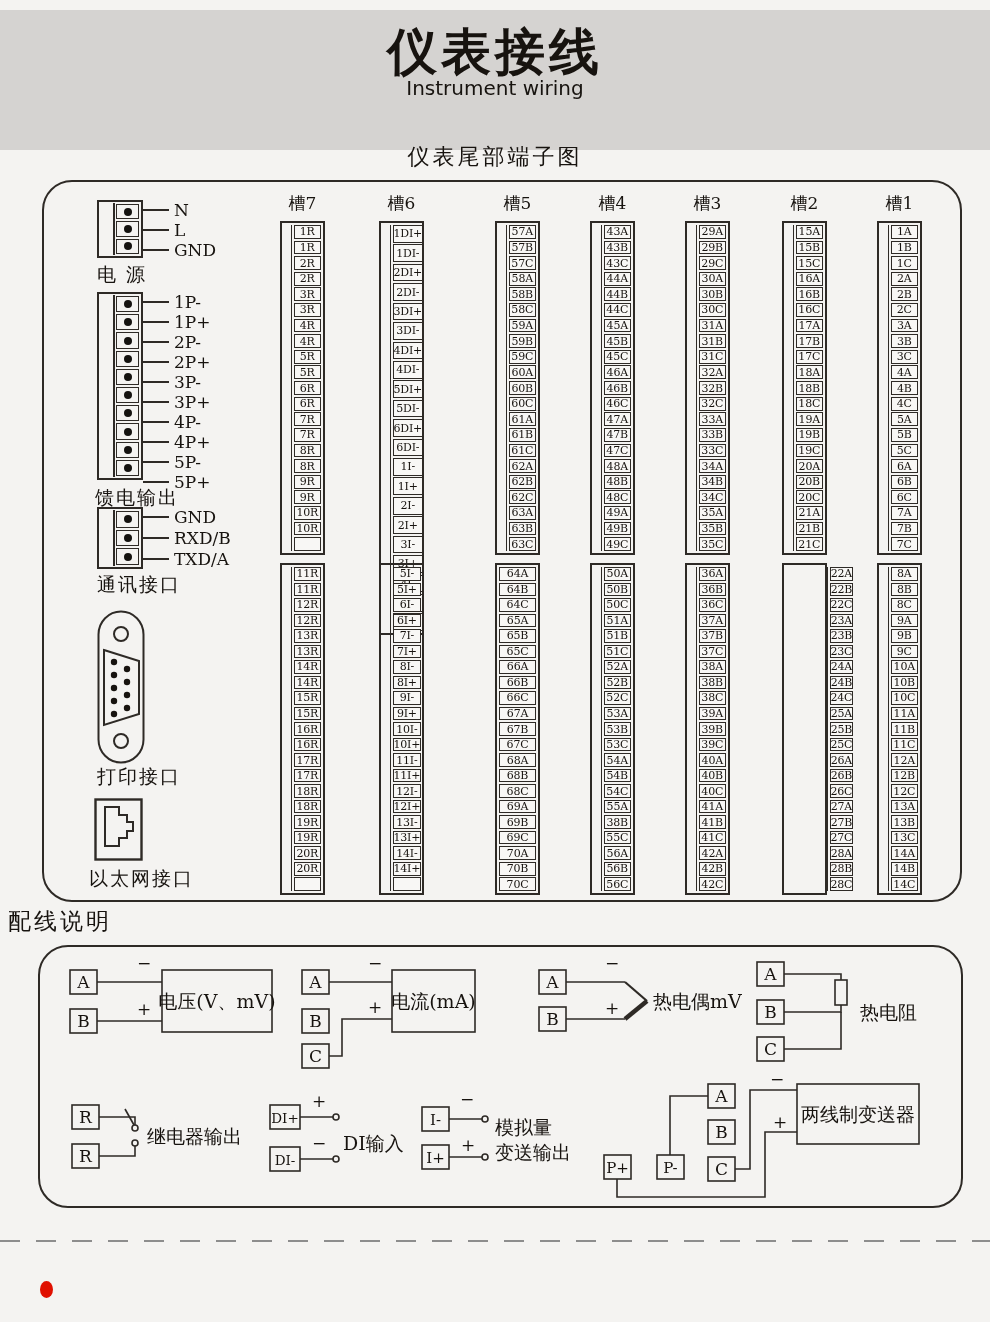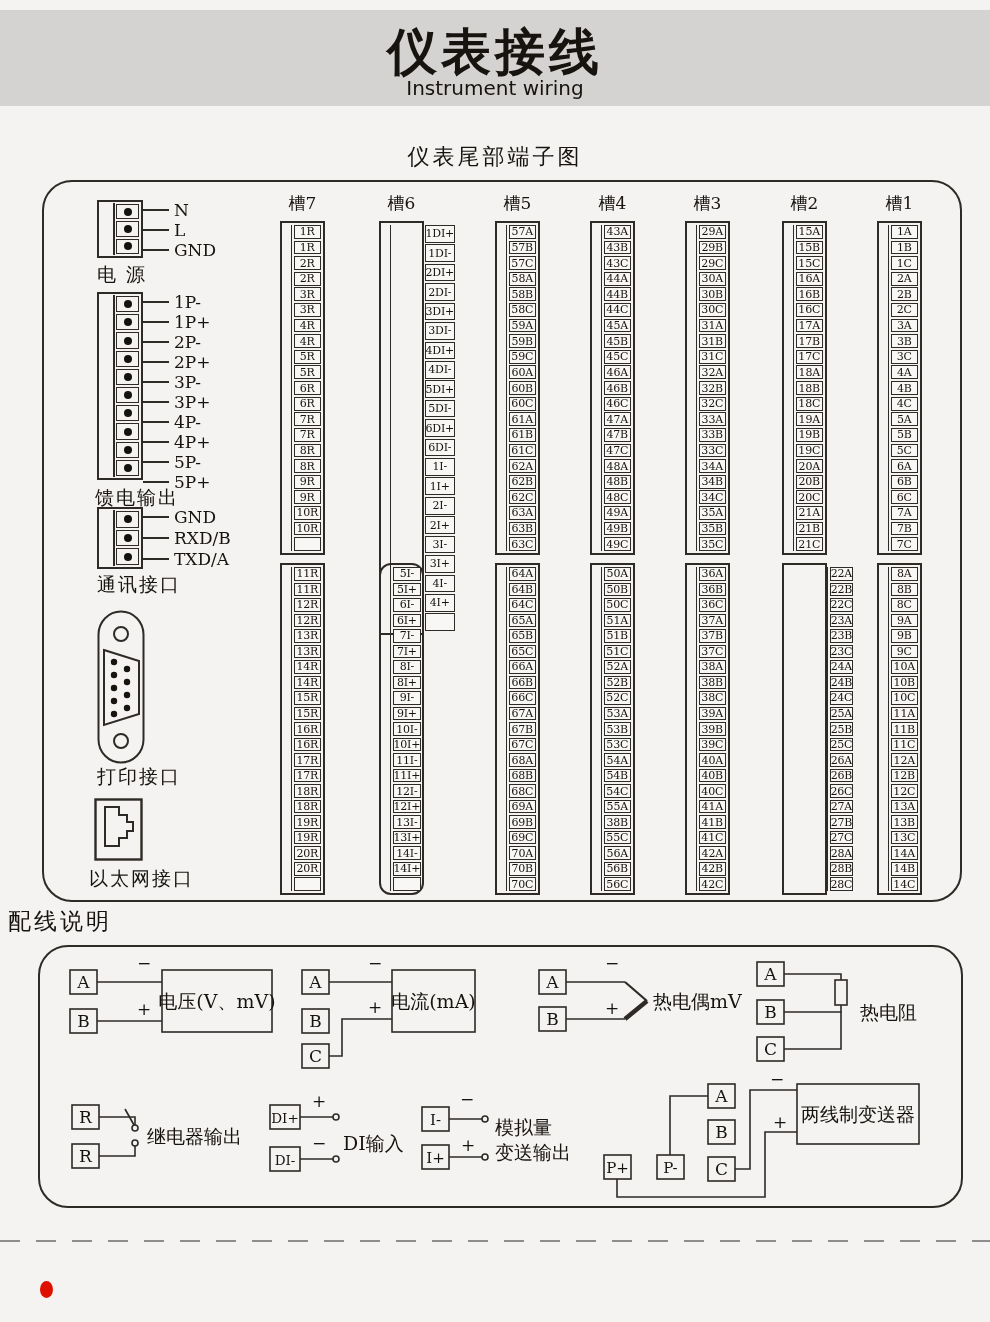--- a/index.html
+++ b/index.html
@@ -1,21 +1,21 @@
 <!DOCTYPE html>
 <html><head>
 <meta charset="utf-8">
 <style>
   :root{ --ln:#2e2a26; }
   html,body{margin:0;padding:0;background:#f4f3f1;}
   .page{position:relative;width:990px;height:1322px;margin:0 auto;background:#f4f3f1;
         color:#17130f;font-family:"DejaVu Serif",serif;overflow:hidden;}
 
   
-  .band{position:absolute;left:0;top:10px;width:100%;height:96px;background:#d5d3d1;text-align:center;}
+  .band{position:absolute;left:0;top:10px;width:100%;height:140px;background:#d5d3d1;text-align:center;}
   .band .title{font-family:"DejaVu Sans",sans-serif;font-weight:bold;font-size:50px;line-height:1.05;
                margin-top:16px;letter-spacing:4px;}
   .band .sub{font-family:"DejaVu Sans",sans-serif;font-size:20px;margin-top:-3px;}
 
   .sec1{position:absolute;top:142px;left:0;width:100%;text-align:center;font-size:22px;letter-spacing:3px;}
 
   
   .panel{position:absolute;left:42px;top:180px;width:920px;height:722px;box-sizing:border-box;
          border:2.4px solid var(--ln);border-radius:30px;}
 
@@ -283,21 +283,21 @@
           <div class="slot-cell">18R</div>
           <div class="slot-cell">18R</div>
           <div class="slot-cell">19R</div>
           <div class="slot-cell">19R</div>
           <div class="slot-cell">20R</div>
           <div class="slot-cell">20R</div>
           <div class="slot-cell"></div>
         </div>
       </div>
       <div class="slot-header" style="left: 335px;">槽6</div>
-      <div class="slot-block" style="left: 335px; top: 39px; height: 414px; gap: 32px;">
+      <div class="slot-block" style="left: 335px; top: 39px; height: 414px;">
         <div class="slot-strip"></div>
         <div class="slot-cells">
           <div class="slot-cell">1DI+</div>
           <div class="slot-cell">1DI-</div>
           <div class="slot-cell">2DI+</div>
           <div class="slot-cell">2DI-</div>
           <div class="slot-cell">3DI+</div>
           <div class="slot-cell">3DI-</div>
           <div class="slot-cell">4DI+</div>
           <div class="slot-cell">4DI-</div>
@@ -309,21 +309,21 @@
           <div class="slot-cell">1I+</div>
           <div class="slot-cell">2I-</div>
           <div class="slot-cell">2I+</div>
           <div class="slot-cell">3I-</div>
           <div class="slot-cell">3I+</div>
           <div class="slot-cell">4I-</div>
           <div class="slot-cell">4I+</div>
           <div class="slot-cell"></div>
         </div>
       </div>
-      <div class="slot-block" style="left: 335px; top: 381px; height: 332px; border-radius: 12px;">
+      <div class="slot-block" style="left: 335px; top: 381px; height: 332px;">
         <div class="slot-strip"></div>
         <div class="slot-cells">
           <div class="slot-cell">5I-</div>
           <div class="slot-cell">5I+</div>
           <div class="slot-cell">6I-</div>
           <div class="slot-cell">6I+</div>
           <div class="slot-cell">7I-</div>
           <div class="slot-cell">7I+</div>
           <div class="slot-cell">8I-</div>
           <div class="slot-cell">8I+</div>
@@ -362,21 +362,21 @@
           <div class="slot-cell">61B</div>
           <div class="slot-cell">61C</div>
           <div class="slot-cell">62A</div>
           <div class="slot-cell">62B</div>
           <div class="slot-cell">62C</div>
           <div class="slot-cell">63A</div>
           <div class="slot-cell">63B</div>
           <div class="slot-cell">63C</div>
         </div>
       </div>
-      <div class="slot-block" style="left: 451px; top: 381px; height: 332px;">
+      <div class="slot-block" style="left: 451px; top: 381px; height: 332px; flex-direction: column;">
         <div class="slot-strip"></div>
         <div class="slot-cells">
           <div class="slot-cell">64A</div>
           <div class="slot-cell">64B</div>
           <div class="slot-cell">64C</div>
           <div class="slot-cell">65A</div>
           <div class="slot-cell">65B</div>
           <div class="slot-cell">65C</div>
           <div class="slot-cell">66A</div>
           <div class="slot-cell">66B</div>

